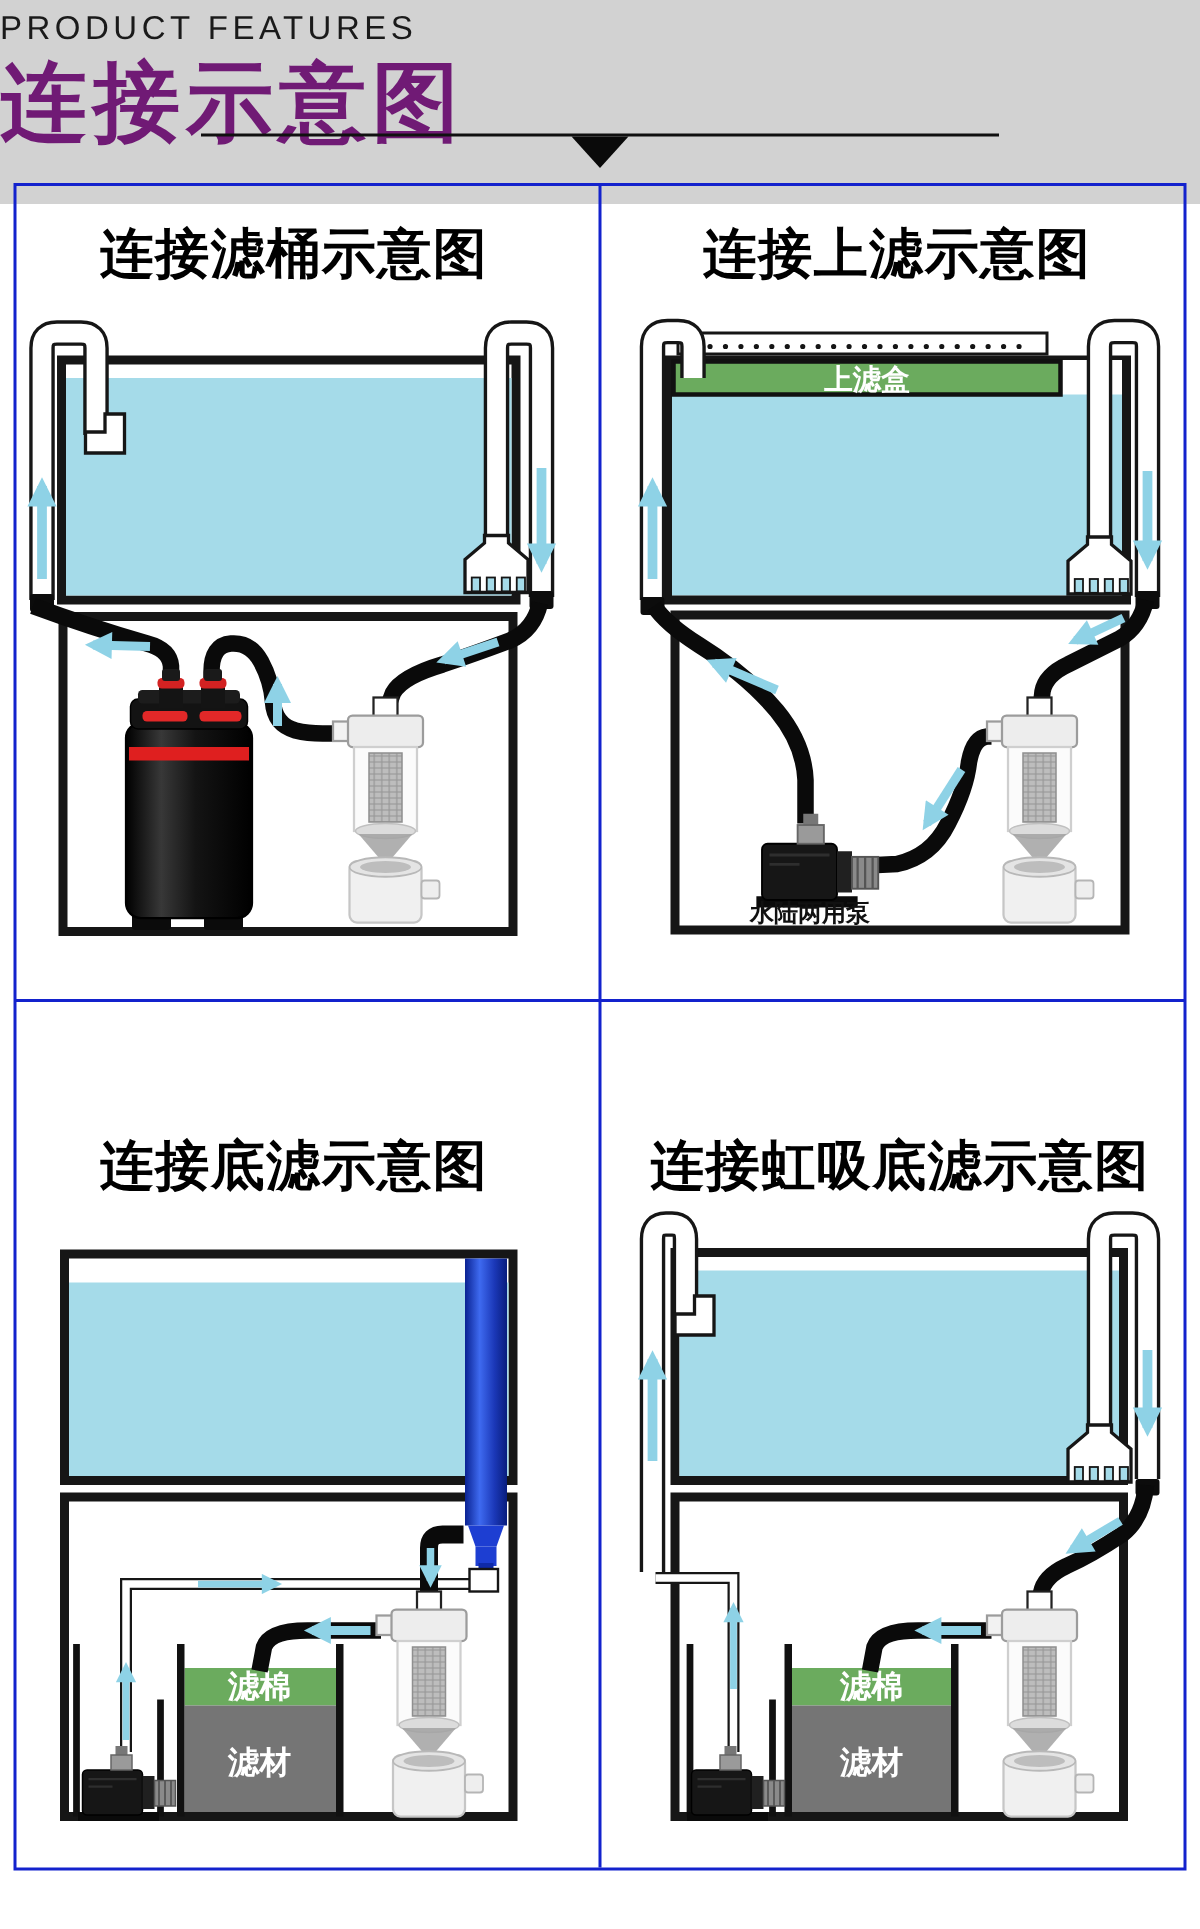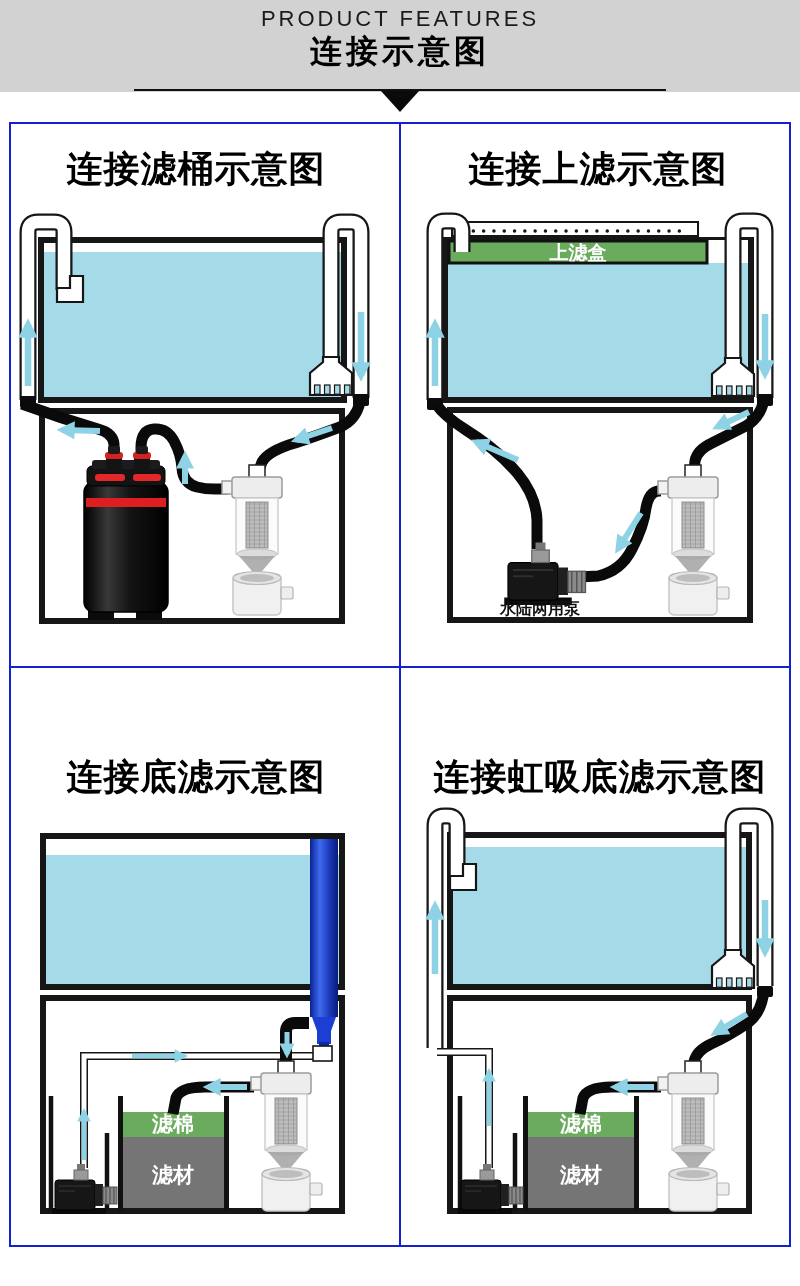--- a/index.html
+++ b/index.html
@@ -1,20 +1,20 @@
 <!DOCTYPE html>
 <html><head>
 <meta charset="utf-8">
 <style>
   html,body{margin:0;padding:0;background:#fff;}
   .stage{position:relative;width:800px;height:1286px;margin:0 auto;background:#fff;overflow:hidden;
          font-family:"Liberation Sans","DejaVu Sans",sans-serif;}
-  .hdr{position:absolute;left:0;top:0;width:800px;height:92px;background:#d2d2d2;text-align:center;}
+  .hdr{position:absolute;left:0;top:0;width:800px;height:136px;background:#d2d2d2;}
   .hdr .kicker{position:absolute;left:0;right:0;top:6px;font-size:22px;letter-spacing:3px;color:#1a1a1a;font-weight:400;}
-  .hdr .big{position:absolute;left:0;right:0;top:30px;font-size:32px;font-weight:bold;letter-spacing:4px;color:#000000;}
+  .hdr .big{position:absolute;left:0;right:0;top:30px;font-size:58px;font-weight:bold;letter-spacing:4px;color:#701a75;}
   .hdr .rule{position:absolute;left:134px;top:89px;width:532px;height:2px;background:#101010;}
   .hdr .tri{position:absolute;left:381px;top:91px;width:0;height:0;border-left:19px solid transparent;
             border-right:19px solid transparent;border-top:21px solid #0a0a0a;}
   svg{position:absolute;left:0;top:0;}
   .pw-o{stroke:#161616;stroke-width:17;fill:none;}
   .pw-i{stroke:#ffffff;stroke-width:12.5;fill:none;}
   .tn-o{stroke:#161616;stroke-width:8;fill:none;}
   .tn-i{stroke:#ffffff;stroke-width:5;fill:none;}
   .tube{stroke:#0a0a0a;stroke-width:11;fill:none;}
   .tube-sm{stroke:#0a0a0a;stroke-width:12;fill:none;}

